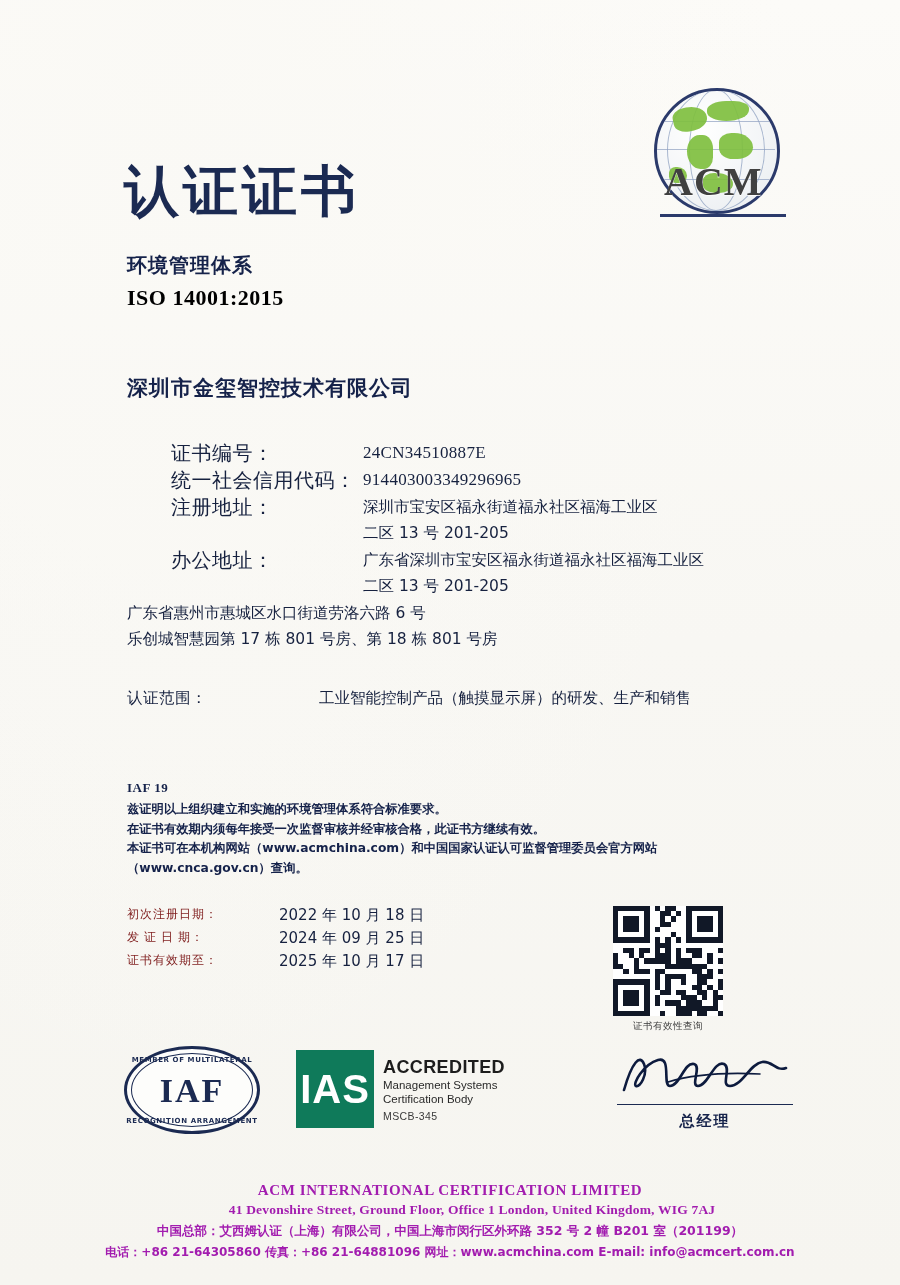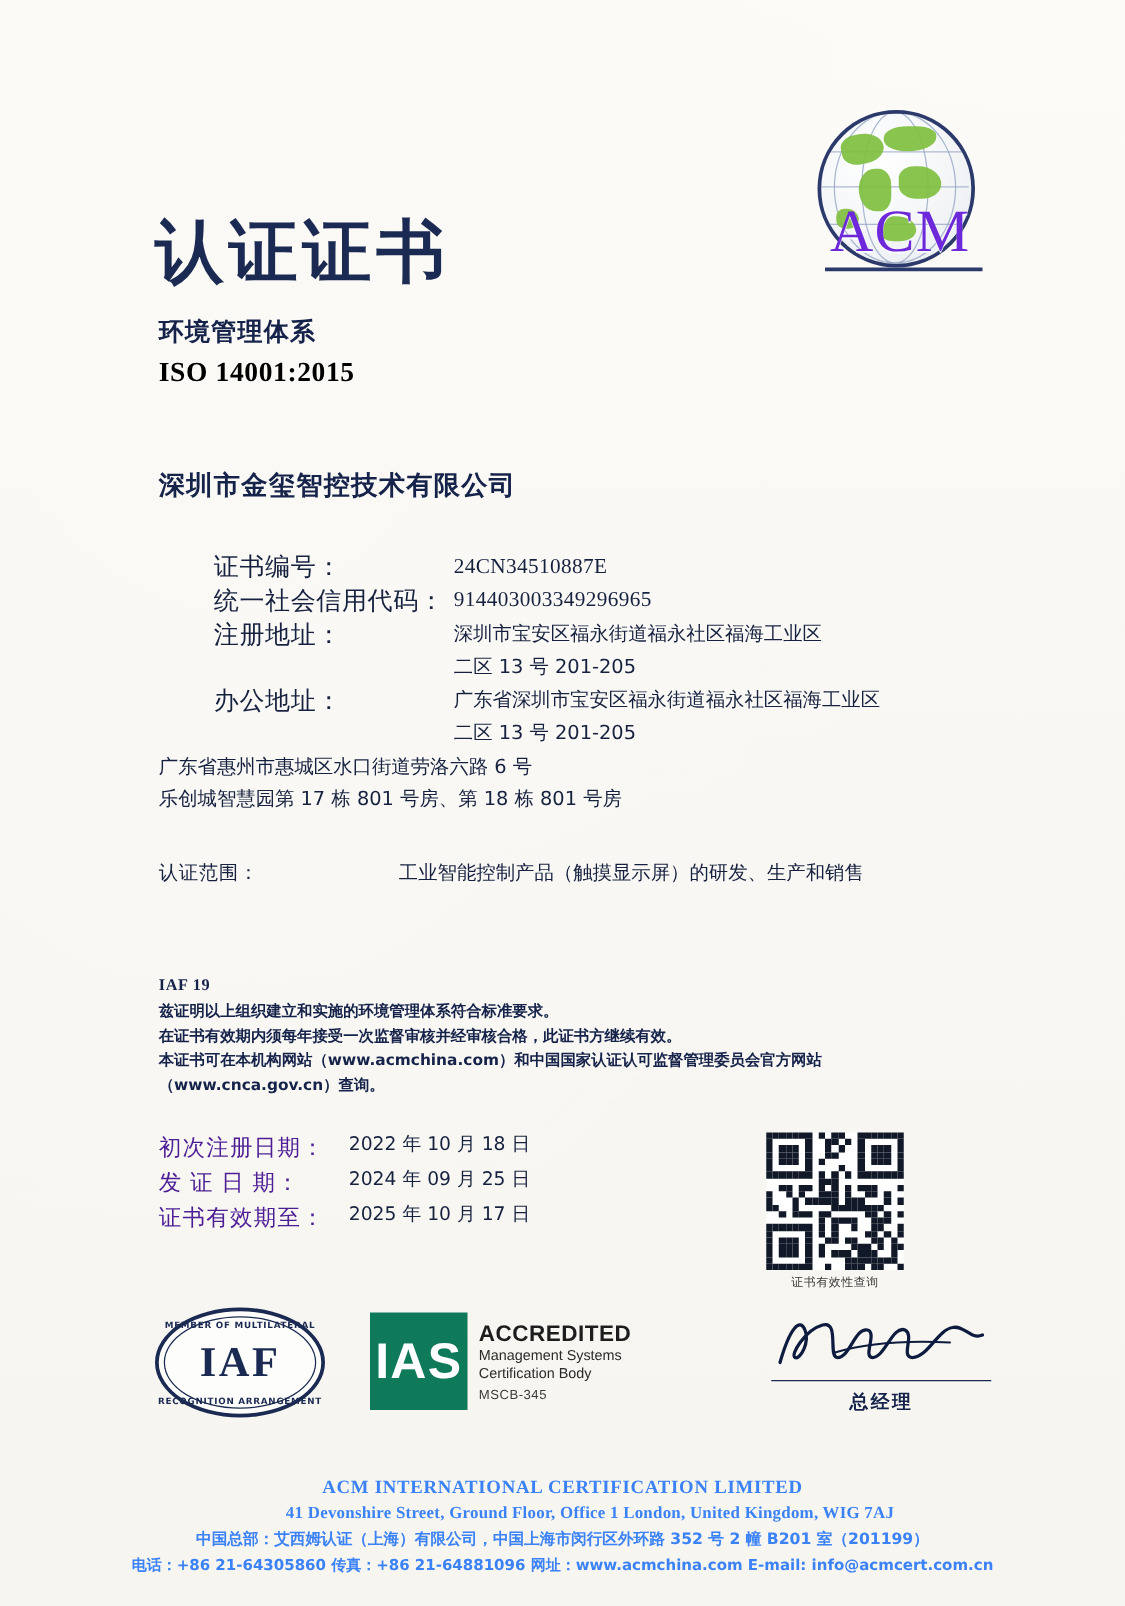--- a/index.html
+++ b/index.html
@@ -77,40 +77,40 @@
   .acm-globe .c2 { left: 50px; top: 10px; width: 42px; height: 20px; border-radius: 50% 40% 60% 50%; }
   .acm-globe .c3 { left: 30px; top: 44px; width: 26px; height: 34px; border-radius: 55% 45% 40% 60%; }
   .acm-globe .c4 { left: 62px; top: 42px; width: 34px; height: 26px; }
   .acm-globe .c5 { left: 46px; top: 82px; width: 30px; height: 20px; }
   .acm-globe .c6 { left: 12px; top: 76px; width: 18px; height: 16px; }
   .acm-text {
     position: absolute;
     left: 20px;
     top: 70px;
     font-family: "Liberation Serif", serif;
-    font-weight: normal;
-    font-size: 48px;
+    font-weight: bold;
+    font-size: 40px;
     letter-spacing: 1px;
-    color: #6d28d9;
+    color: #404040;
     text-shadow: 0 1px 0 rgba(255,255,255,.8);
   }
   .acm-underline {
     position: absolute;
     left: 16px;
     top: 126px;
     width: 126px;
     height: 3px;
     background: #2b3a6b;
   }
 
   
   .cert-title {
     position: absolute;
     left: 124px;
-    top: 165px;
+    top: 155px;
     font-family: "DejaVu Sans", sans-serif;
     font-weight: bold;
     font-size: 55px;
     letter-spacing: 4px;
     color: #1b2a52;
   }
   .standard-block {
     position: absolute;
     left: 127px;
     top: 252px;
@@ -228,23 +228,23 @@
     top: 906px;
     font-size: 15.5px;
   }
   .date-row {
     display: flex;
     margin-bottom: 4px;
   }
   .date-row .label {
     width: 152px;
     flex: 0 0 152px;
-    font-family: Liberation Sans, sans-serif;
-    font-size: 18px;
-    color: #4c1d95;
+    font-family: Liberation Serif, serif;
+    font-size: 12px;
+    color: #7f1d1d;
     letter-spacing: 1px;
   }
   .date-row .value {
     font-family: "DejaVu Sans", sans-serif;
     font-size: 15px;
     color: #16213f;
   }
 
   
   .qr-wrap {
@@ -388,21 +388,21 @@
     color: #15224a;
   }
 
   
   .footer {
     position: absolute;
     left: 0;
     right: 0;
     top: 1182px;
     text-align: center;
-    color: #3b82f6;
+    color: #a21caf;
   }
   .footer .f1 {
     font-family: "Liberation Serif", serif;
     font-weight: bold;
     font-size: 15px;
     letter-spacing: .6px;
   }
   .footer .f2 {
     font-family: "Liberation Serif", serif;
     font-weight: bold;

